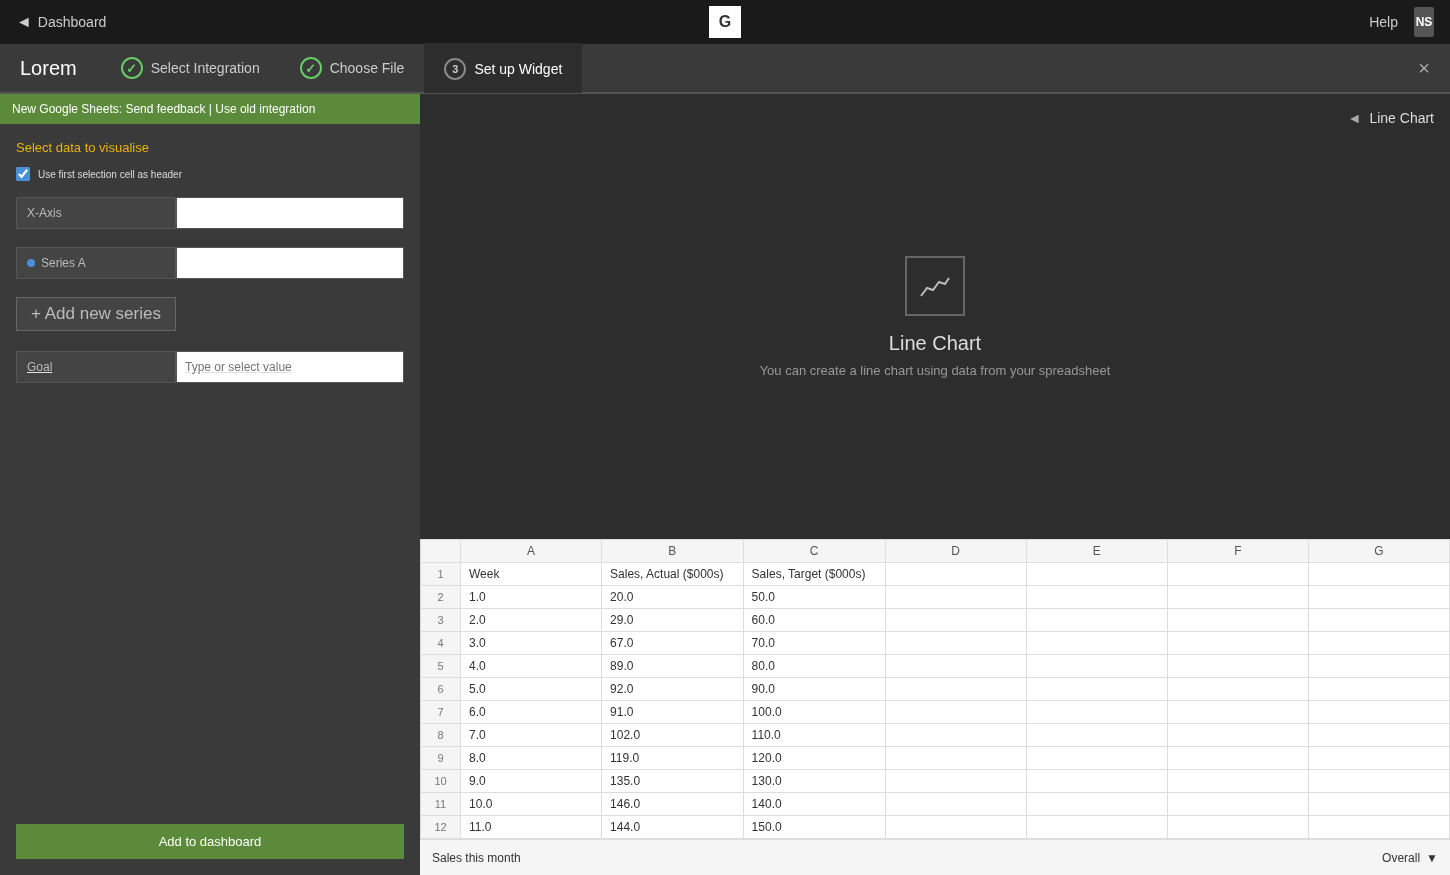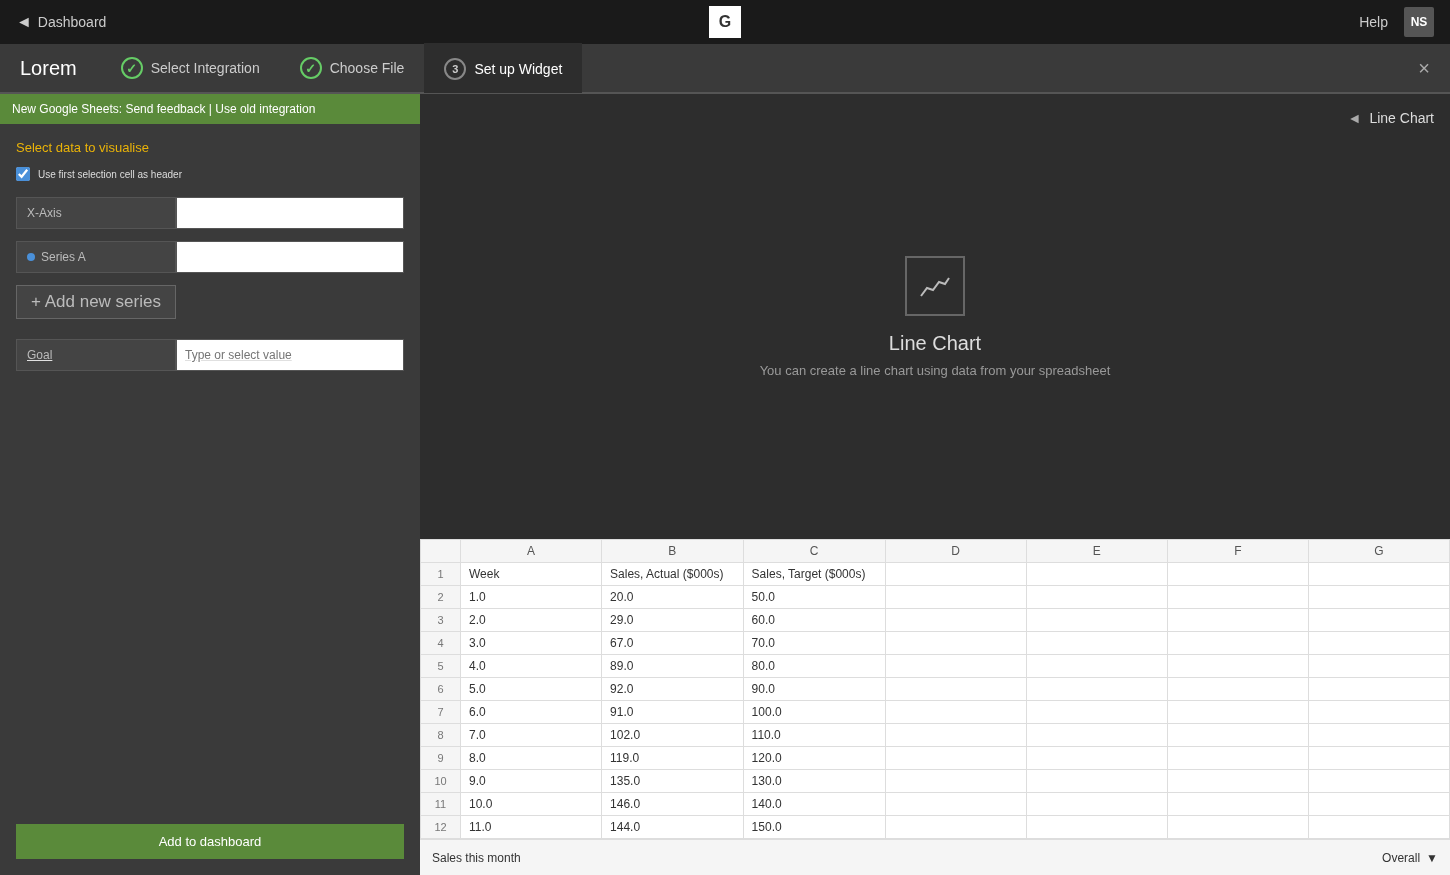--- a/index.html
+++ b/index.html
@@ -38,21 +38,21 @@
       font-size: 16px;
     }
     .top-right {
       margin-left: auto;
       display: flex;
       align-items: center;
       gap: 16px;
     }
     .help-link { color: #ccc; font-size: 14px; cursor: pointer; }
     .avatar {
-      width: 30px;
+      width: 20px;
       height: 30px;
       background: #555;
       border-radius: 2px;
       display: flex;
       align-items: center;
       justify-content: center;
       font-size: 12px;
       font-weight: bold;
       color: white;
     }
@@ -165,21 +165,21 @@
     .checkbox-row input[type="checkbox"] {
       accent-color: #4a90d9;
       width: 14px;
       height: 14px;
     }
     .checkbox-label { font-size: 10px; color: #ddd; }
 
     .field-row {
       display: flex;
       align-items: center;
-      margin-bottom: 12px;
+      margin-bottom: 18px;
     }
     .field-label {
       background: #444;
       border: 1px solid #555;
       color: #bbb;
       font-size: 12px;
       padding: 6px 10px;
       width: 160px;
       height: 32px;
       display: flex;

